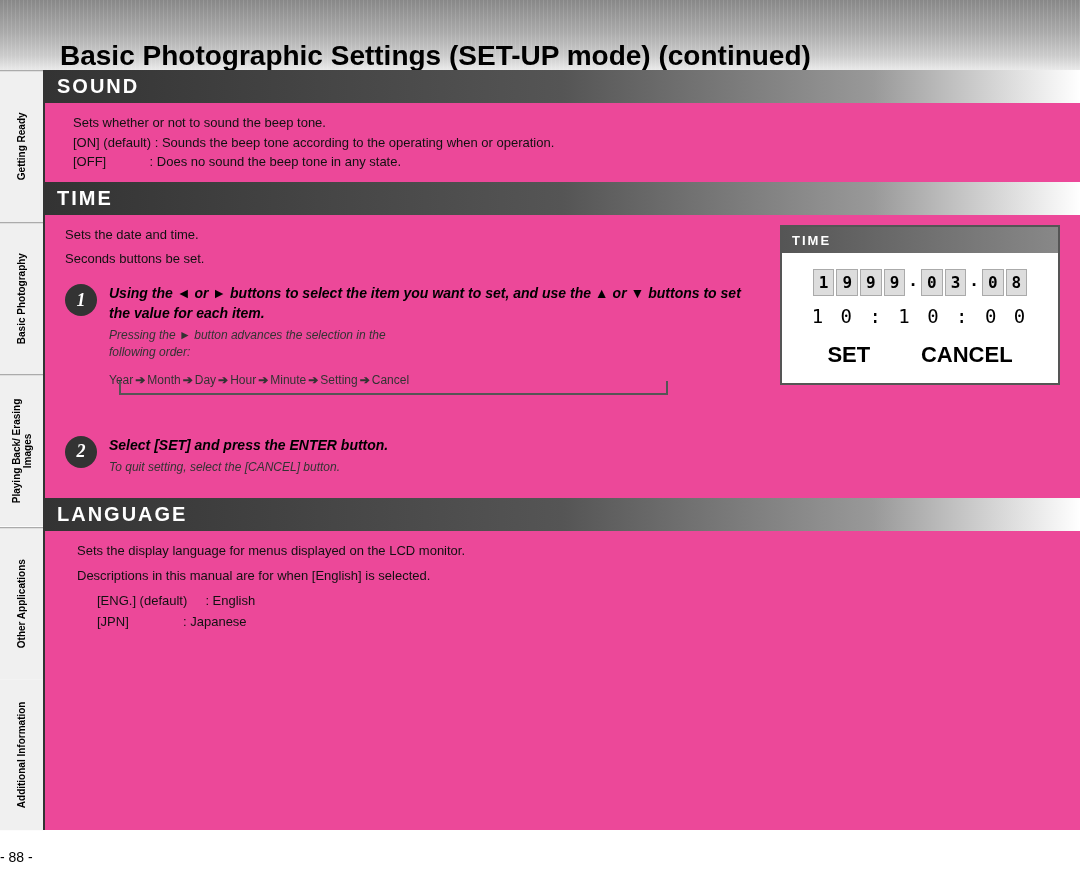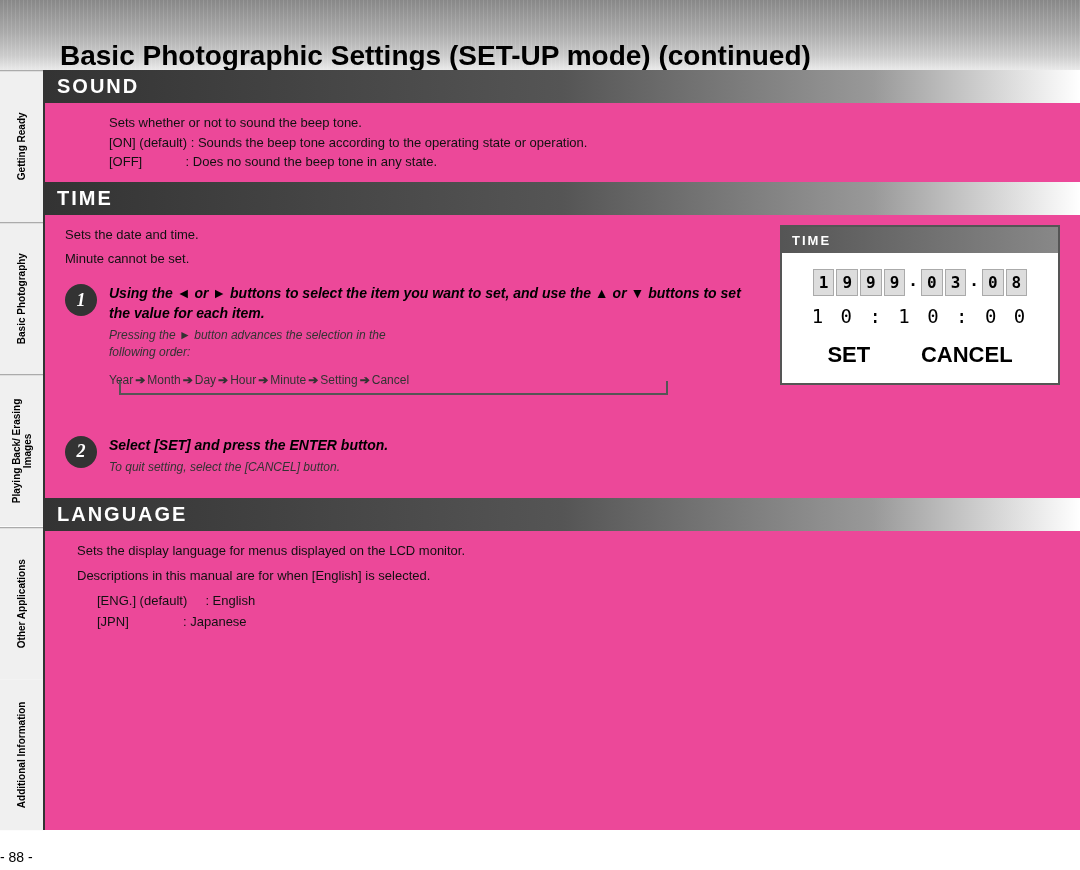--- a/index.html
+++ b/index.html
@@ -88,21 +88,21 @@
       margin: 0;
     }
     .section-header-text {
       color: #fff;
       font-size: 20px;
       font-weight: bold;
       letter-spacing: 2px;
     }
 
     .section-body {
-      padding: 10px 64px;
+      padding: 10px 28px;
     }
 
     .section-body p {
       font-size: 13px;
       line-height: 1.5;
       color: #111;
     }
 
     
     .time-section-body {
@@ -300,38 +300,38 @@
 
 <div class="main-content">
 
   <div class="section-header">
     <span class="section-header-text">SOUND</span>
   </div>
   <div class="section-body">
     <p>Sets whether or not to sound the beep tone.</p>
     <p>
       <span>[ON] (default)</span>
-      <span>: Sounds the beep tone according to the operating state or operation.</span>
+      <span>: Sounds the beep tone according to the operating when or operation.</span>
     </p>
     <p>
       <span>[OFF]</span>
       &nbsp;&nbsp;&nbsp;&nbsp;&nbsp;&nbsp;&nbsp;&nbsp;&nbsp;&nbsp;
       <span>: Does no sound the beep tone in any state.</span>
     </p>
   </div>
 
   <div class="section-header">
     <span class="section-header-text">TIME</span>
   </div>
 
   <div class="time-section-body">
 
     <div class="time-left">
       <p class="intro-text">Sets the date and time.</p>
-      <p class="intro-text">Minute cannot be set.</p>
+      <p class="intro-text">Seconds buttons be set.</p>
 
       <div style="height:10px;"></div>
 
       <div class="step-block">
         <div class="step-circle">1</div>
         <div class="step-content">
           <div class="step-main-text">Using the ◄ or ► buttons to select the item you want to set, and use the ▲ or ▼ buttons to set the value for each item.</div>
           <div class="step-sub-text">Pressing the ► button advances the selection in the</div>
           <div class="step-sub-text">following order:</div>
         </div>

